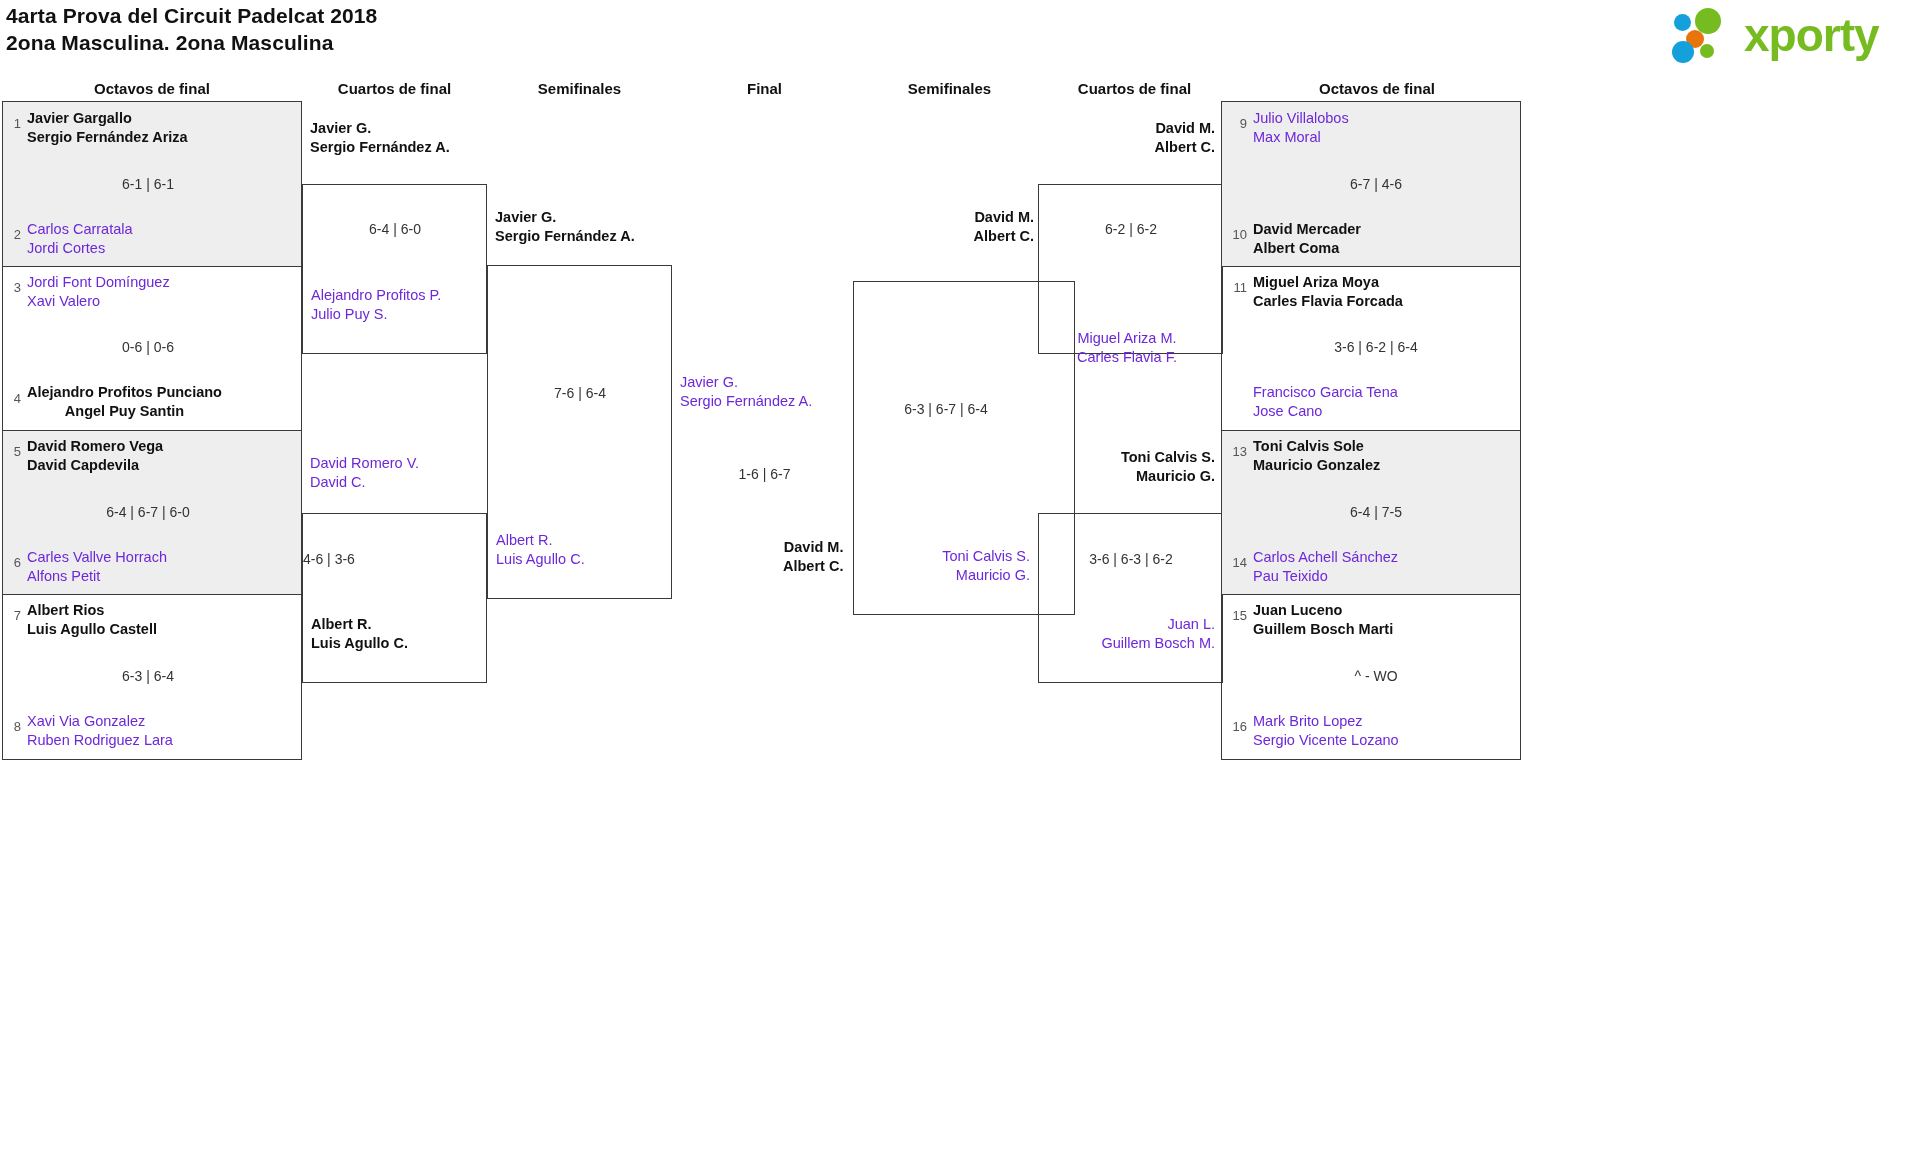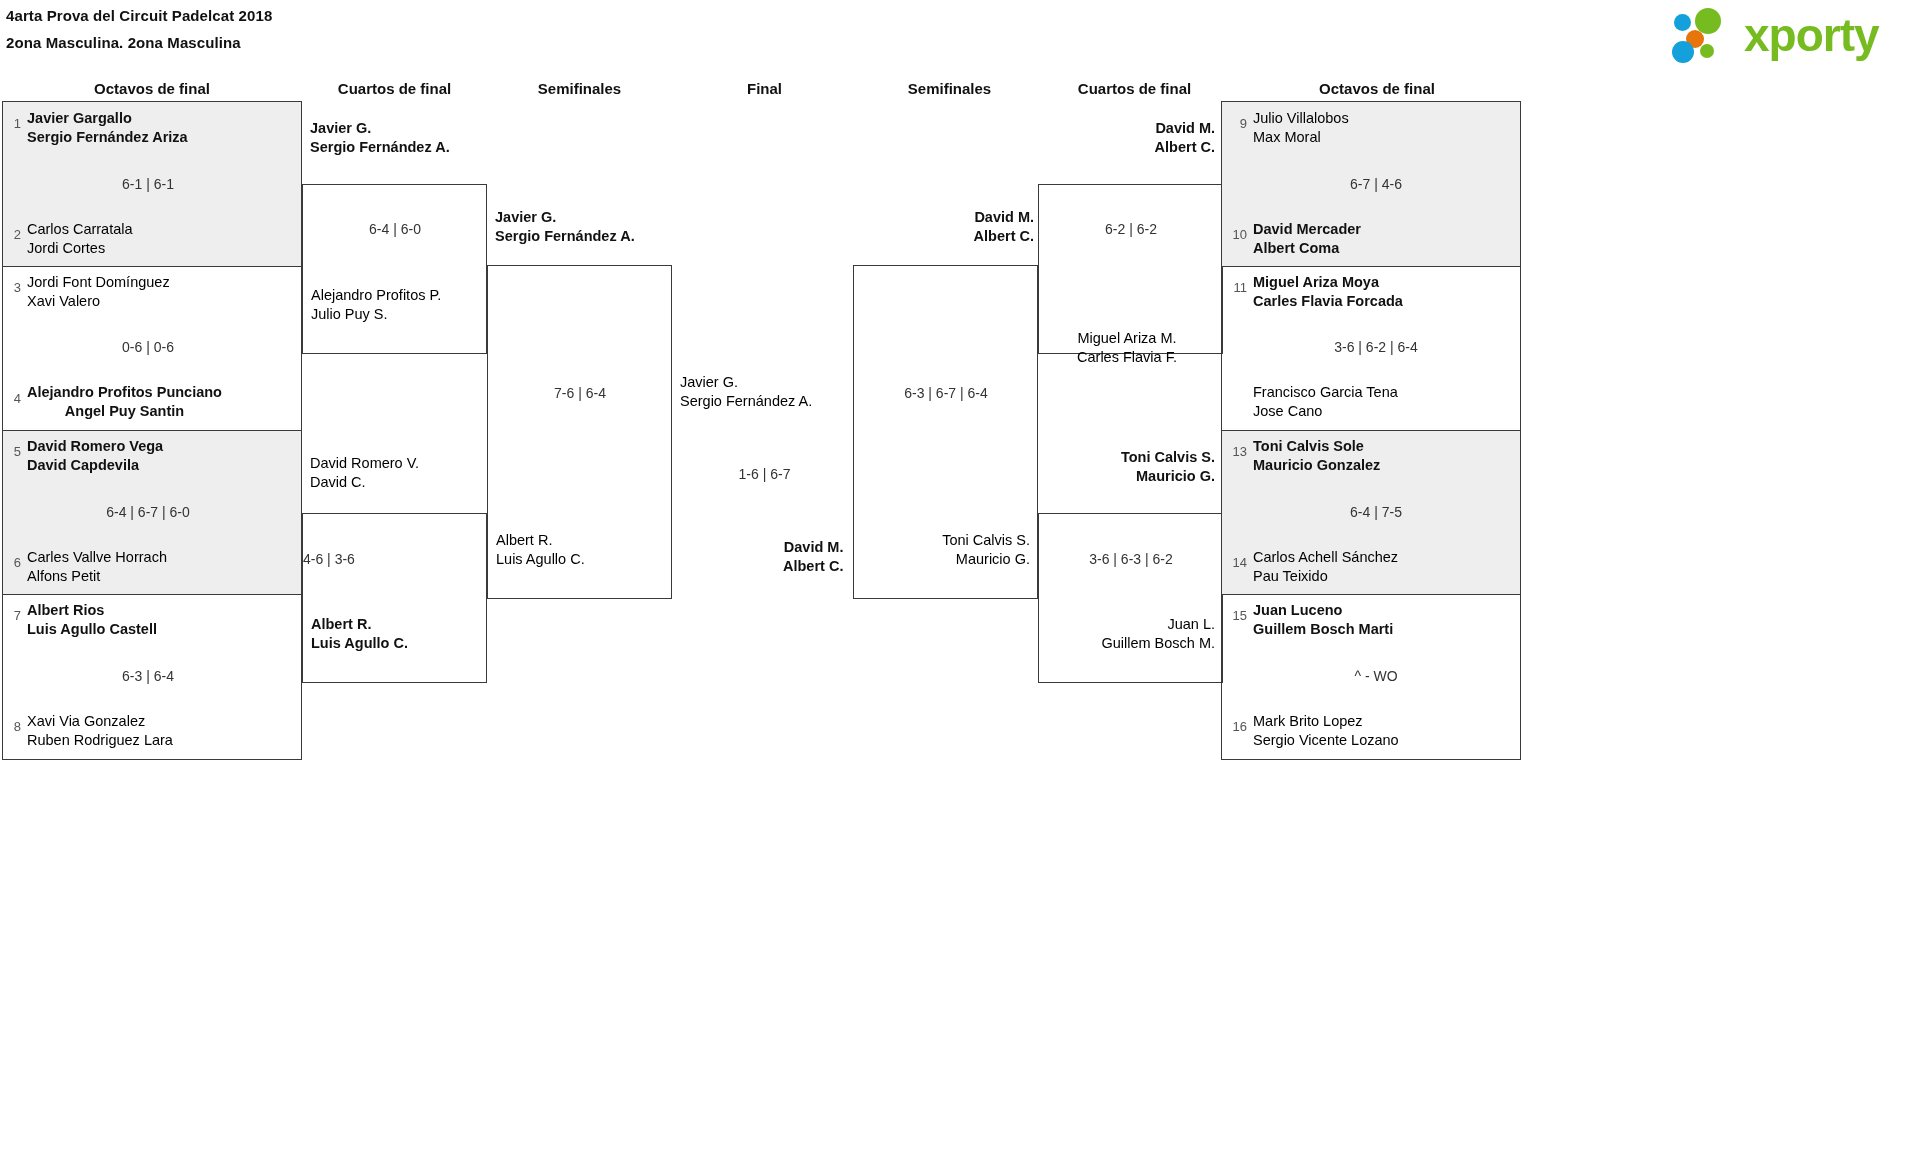--- a/index.html
+++ b/index.html
@@ -20,21 +20,21 @@
   #header {
     position: absolute;
     left: 0; top: 0;
     width: 1920px; height: 72px;
   }
   #title-block {
     position: absolute;
     left: 6px; top: 2px;
   }
   .title-line {
-    font-size: 15px;
+    font-size: 21px;
     font-weight: bold;
     line-height: 27px;
     letter-spacing: 0.1px;
     white-space: nowrap;
     color: #111;
   }
 
   
   #logo {
     position: absolute;
@@ -78,21 +78,21 @@
   .bx-b { border-bottom: 1px solid #3a3a3a; }
 
   .team {
     position: absolute;
     font-size: 14.5px;
     line-height: 19px;
     white-space: nowrap;
   }
   .team .ln { display: block; }
   .team.win { font-weight: bold; color: #111; }
-  .team.lose { font-weight: normal; color: #000000; }
+  .team.lose { font-weight: normal; color: #6d28d9; }
 
   .seed {
     position: absolute;
     font-size: 13px;
     color: #555;
     line-height: 16px;
     width: 20px;
     text-align: right;
   }
 
@@ -236,21 +236,21 @@
 <div class="team win" style="left:783px; top:538px; text-align:right;">
   <span class="ln">David M.</span>
     <span class="ln">Albert C.</span>
 </div>
 
 <div class="team win" style="left:857px; top:208px; width:185px; text-align:right; padding-right:8px; box-sizing:border-box;">
   <span class="ln">David M.</span>
     <span class="ln">Albert C.</span>
 </div>
 
-<div class="cell bx-l bx-r bx-t bx-b" style="left:853px; top:265px; width:185px; height:334px;">
+<div class="cell bx-l bx-r bx-t bx-b" style="left:853px; top:281px; width:222px; height:334px;">
   <div class="score" style="left:0; top:118px; width:184px; text-align:center;">6-3 | 6-7 | 6-4</div>
   <div class="team lose" style="left:0; top:265px; width:176px; text-align:right;">
     <span class="ln">Toni Calvis S.</span>
       <span class="ln">Mauricio G.</span>
   </div>
 </div>
 
 <div class="team win" style="left:1038px; top:119px; width:185px; text-align:right; padding-right:8px; box-sizing:border-box;">
   <span class="ln">David M.</span>
     <span class="ln">Albert C.</span>

